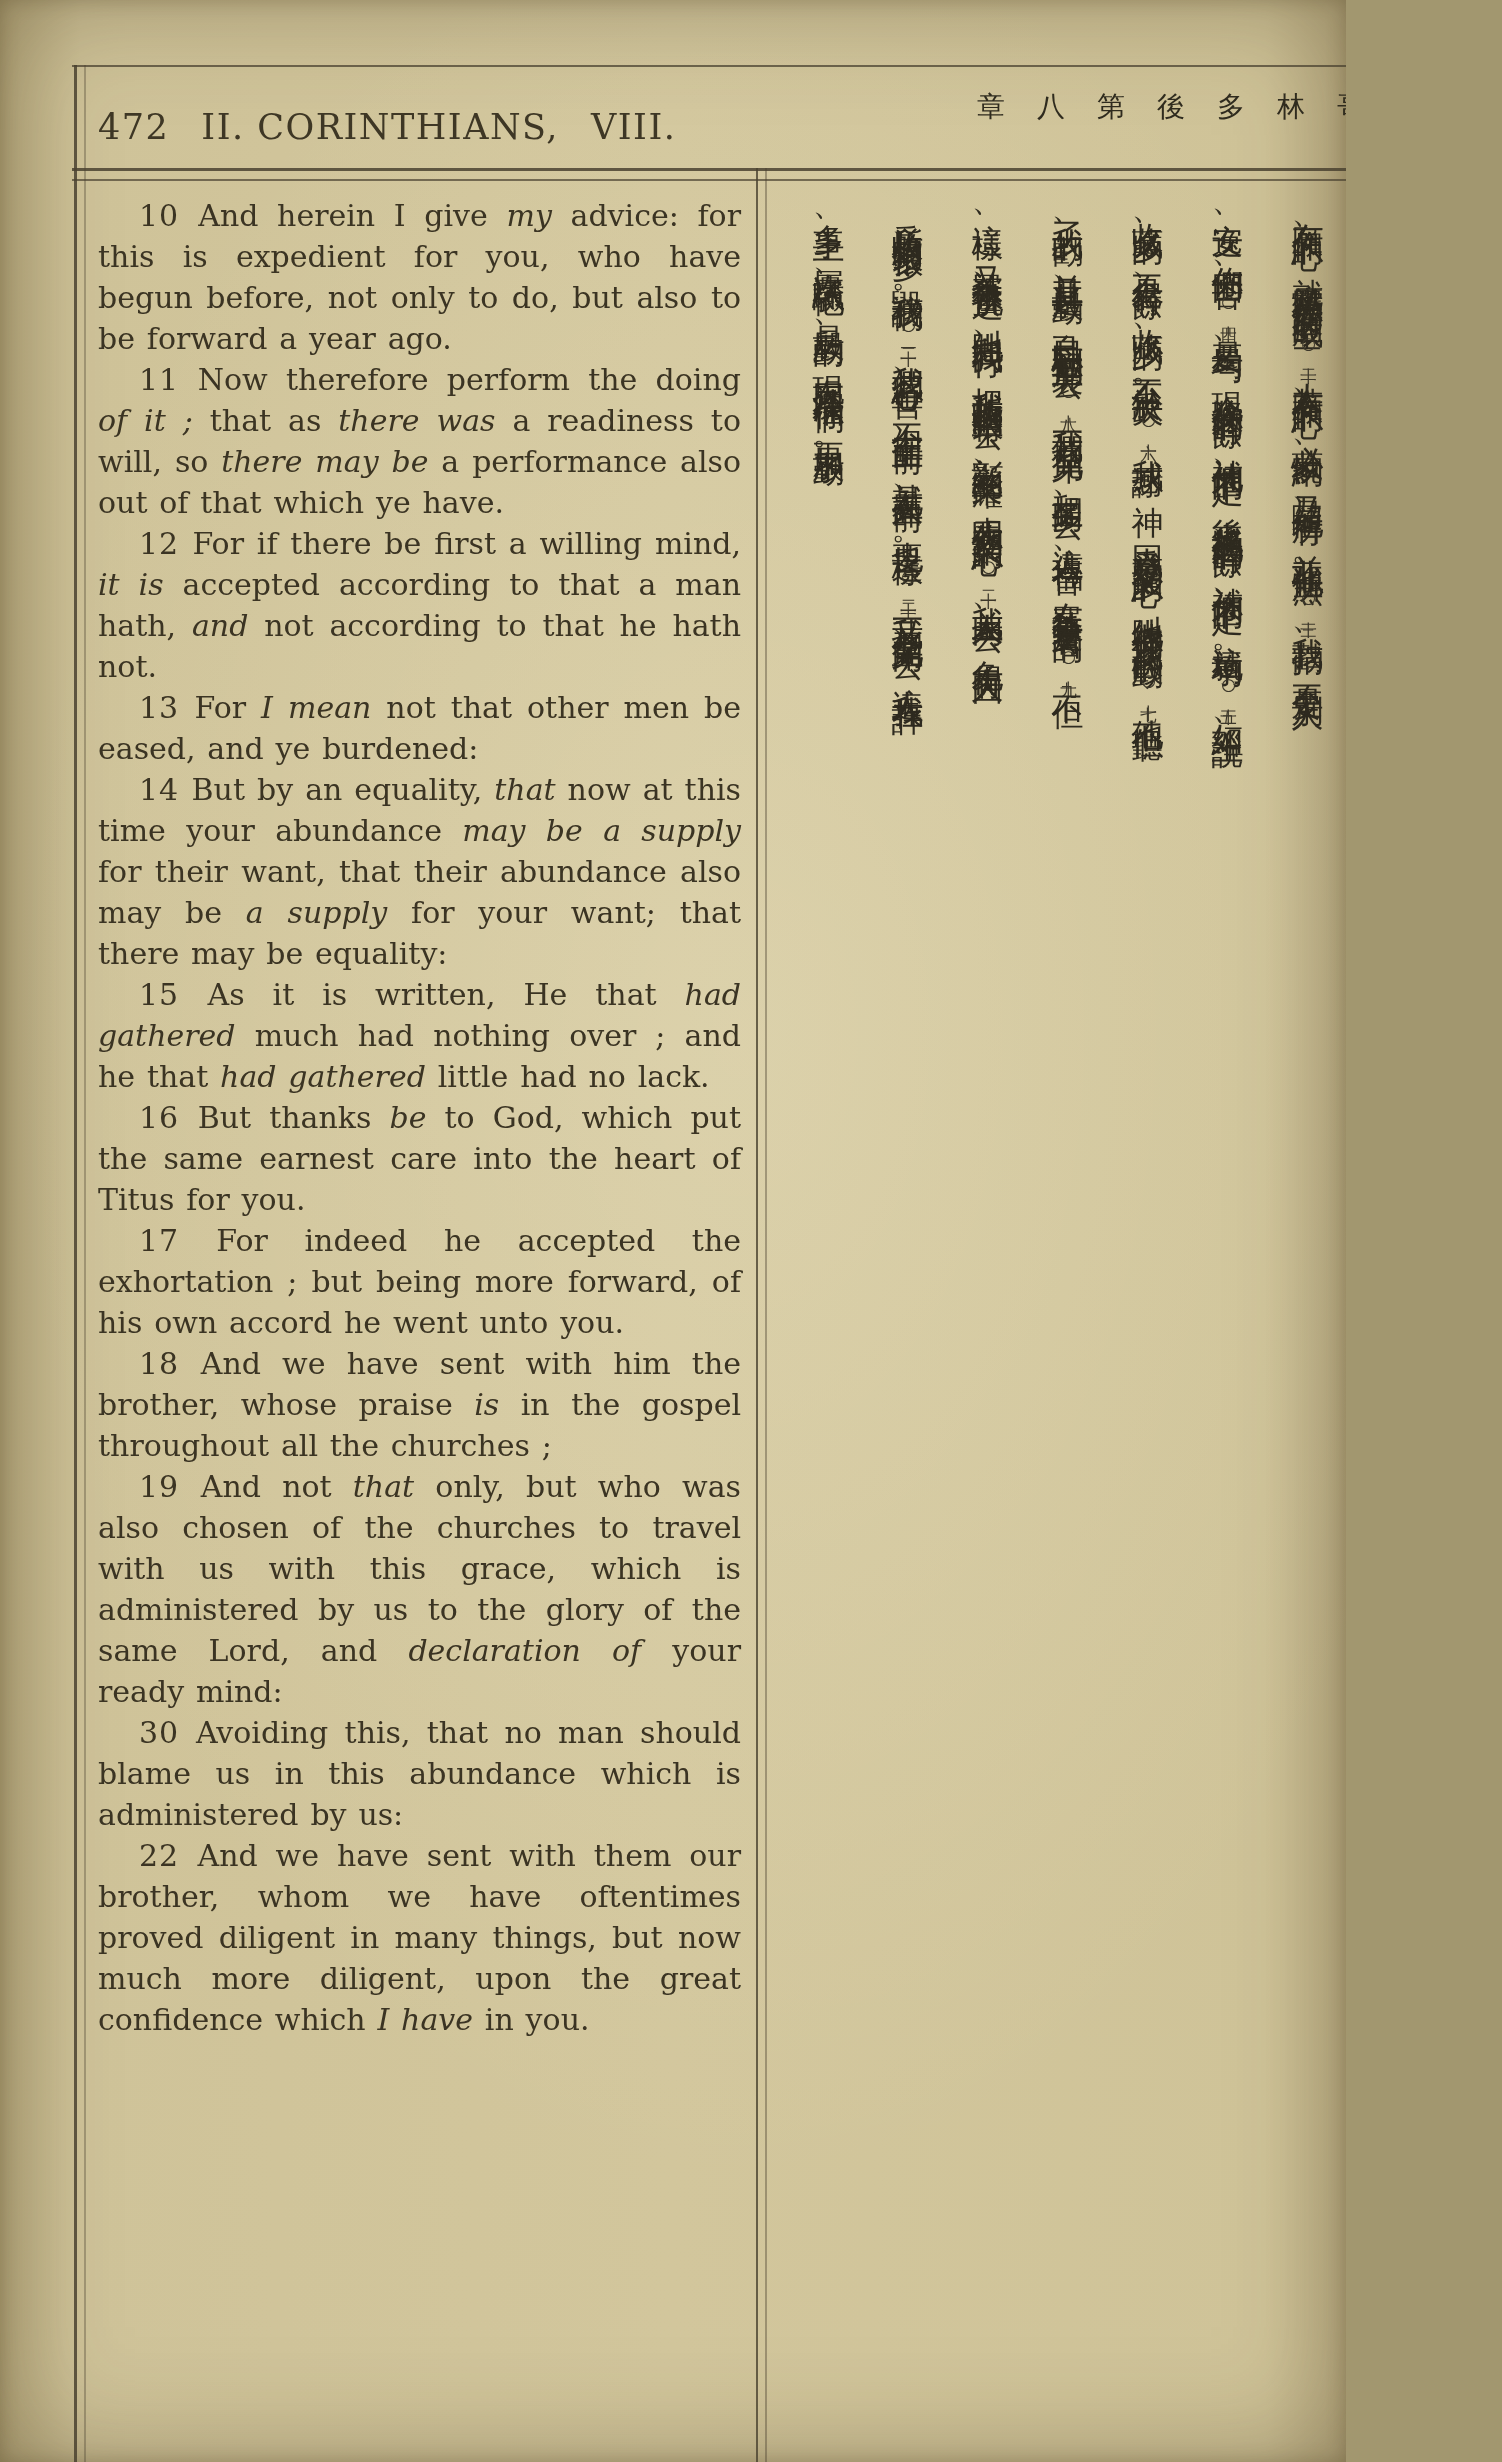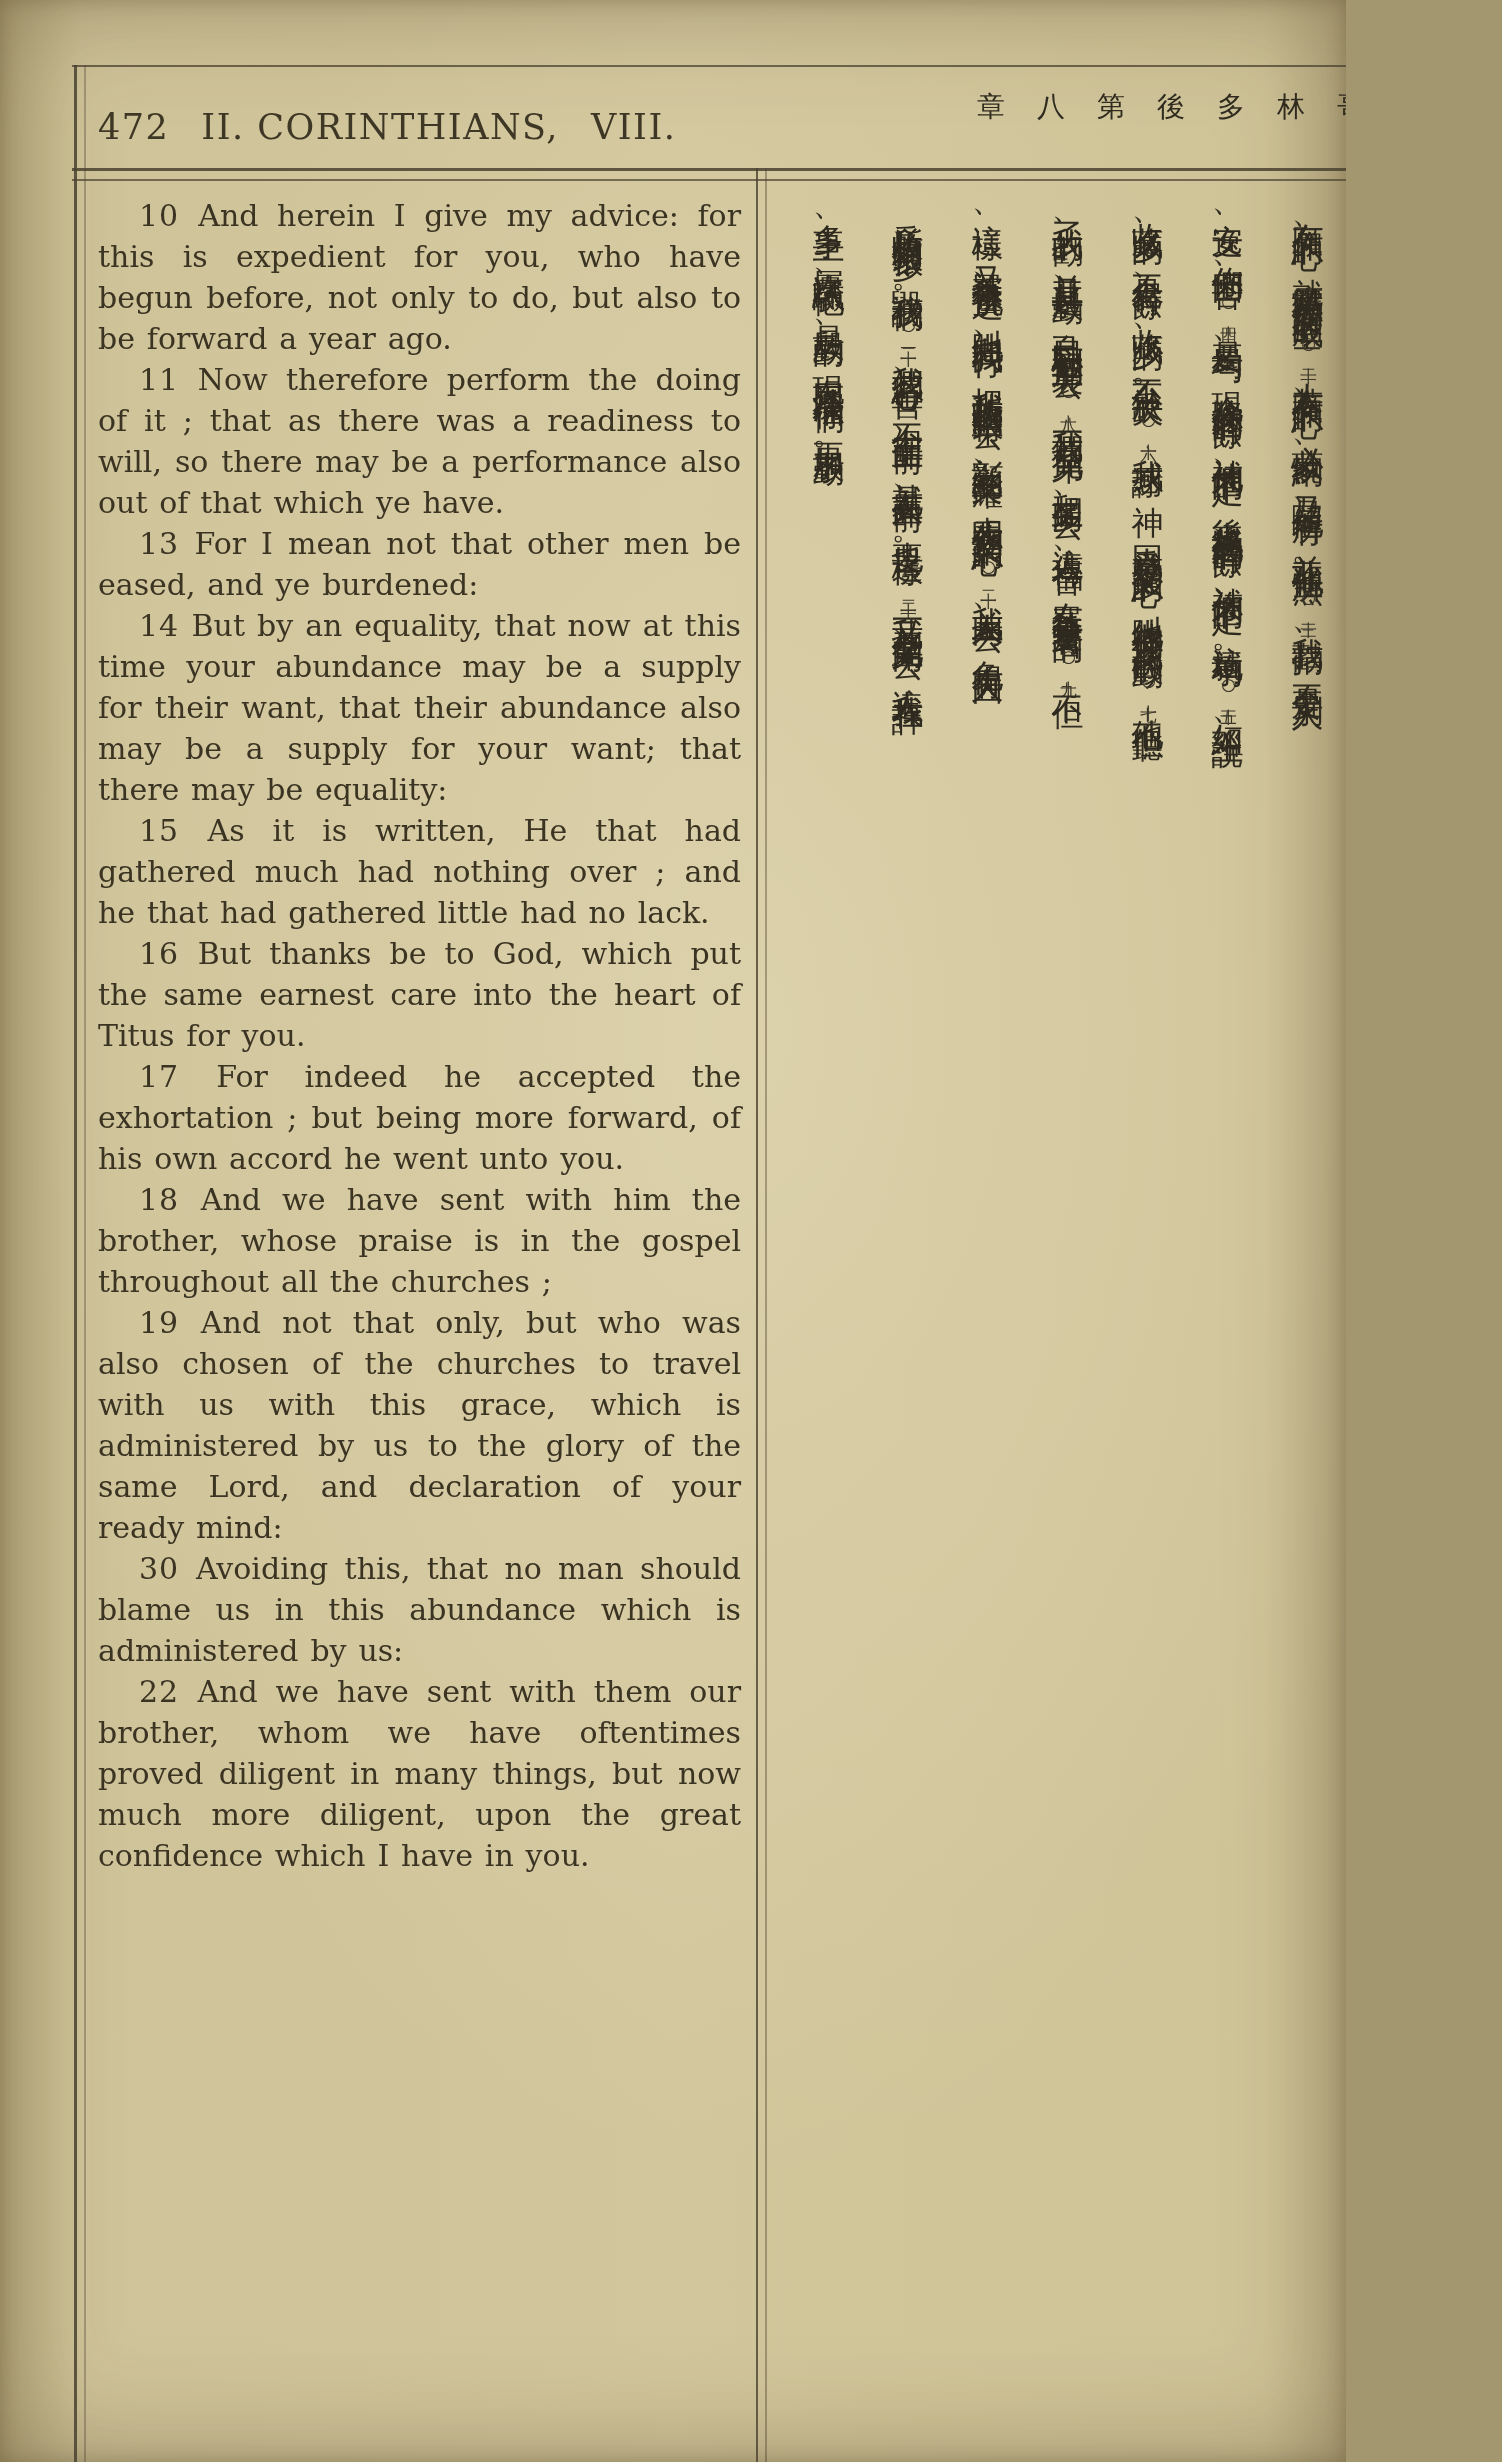--- a/index.html
+++ b/index.html
@@ -61,21 +61,21 @@
     font-size: 30px;
     line-height: 41px;
     text-align: justify;
     word-spacing: 2.3px;
     color: #3b3423;
   }
   .english-col p.verse {
     margin: 0;
     text-indent: 41px;
   }
-  .english-col .it { }
+  .english-col .it { font-style: italic; }
   .english-col .vnum { letter-spacing: 0.8px; margin-top: 36px; }
 
   
   .chinese-col {
     position: absolute;
     left: 780px; top: 198px;
     width: 632px;
     height: 2246px;
     writing-mode: vertical-rl;
     text-orientation: upright;
@@ -111,20 +111,21 @@
   <div class="header-left">
     <span>472</span>
     <span>II. CORINTHIANS,</span>
     <span>VIII.</span>
   </div>
   <div class="header-right">章八第後多林哥</div>
 
   <main class="english-col" id="english-col">
       <p class="verse"><span class="vnum">10 </span><span>And herein I give </span><span class="it">my</span><span> advice: for this is expedient for you, who have begun before, not only to do, but also to be forward a year ago.</span></p>
       <p class="verse"><span class="vnum">11 </span><span>Now therefore perform the doing </span><span class="it">of it ;</span><span> that as </span><span class="it">there was</span><span> a readiness to will, so </span><span class="it">there may be</span><span> a performance also out of that which ye have.</span></p>
+      <p class="verse"><span class="vnum">12 </span><span>For if there be first a willing mind, </span><span class="it">it is</span><span> accepted according to that a man hath, </span><span class="it">and</span><span> not according to that he hath not.</span></p>
       <p class="verse"><span class="vnum">13 </span><span>For </span><span class="it">I mean</span><span> not that other men be eased, and ye burdened:</span></p>
       <p class="verse"><span class="vnum">14 </span><span>But by an equality, </span><span class="it">that</span><span> now at this time your abundance </span><span class="it">may be</span><span> </span><span class="it">a supply</span><span> for their want, that their abundance also may be </span><span class="it">a supply</span><span> for your want; that there may be equality:</span></p>
       <p class="verse"><span class="vnum">15 </span><span>As it is written, He that </span><span class="it">had gathered</span><span> much had nothing over ; and he that </span><span class="it">had gathered</span><span> little had no lack.</span></p>
       <p class="verse"><span class="vnum">16 </span><span>But thanks </span><span class="it">be</span><span> to God, which put the same earnest care into the heart of Titus for you.</span></p>
       <p class="verse"><span class="vnum">17 </span><span>For indeed he accepted the exhortation ; but being more forward, of his own accord he went unto you.</span></p>
       <p class="verse"><span class="vnum">18 </span><span>And we have sent with him the brother, whose praise </span><span class="it">is</span><span> in the gospel throughout all the churches ;</span></p>
       <p class="verse"><span class="vnum">19 </span><span>And not </span><span class="it">that</span><span> only, but who was also chosen of the churches to travel with us with this grace, which is administered by us to the glory of the same Lord, and </span><span class="it">declaration of</span><span> your ready mind:</span></p>
       <p class="verse"><span class="vnum">30 </span><span>Avoiding this, that no man should blame us in this abundance which is administered by us:</span></p>
       <p class="verse"><span class="vnum">22 </span><span>And we have sent with them our brother, whom we have oftentimes proved diligent in many things, but now much more diligent, upon the great confidence which </span><span class="it">I have</span><span> in you.</span></p>
     </main>

